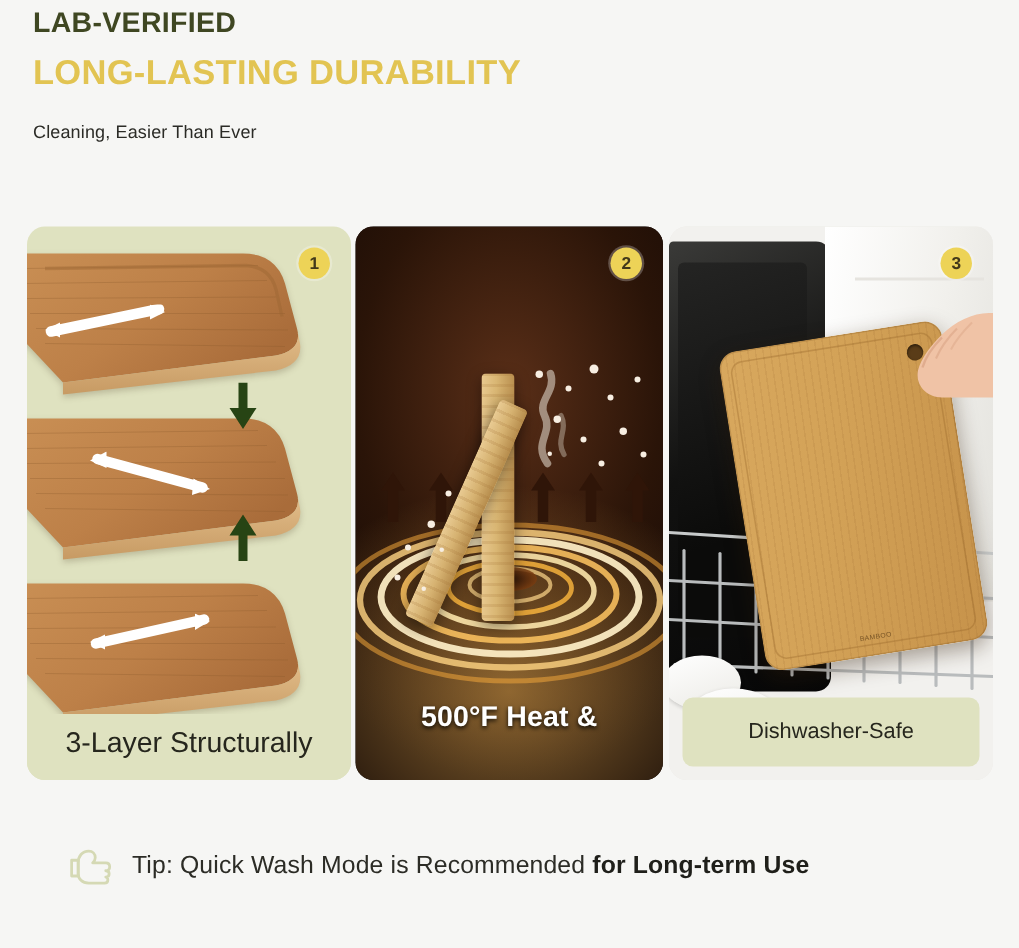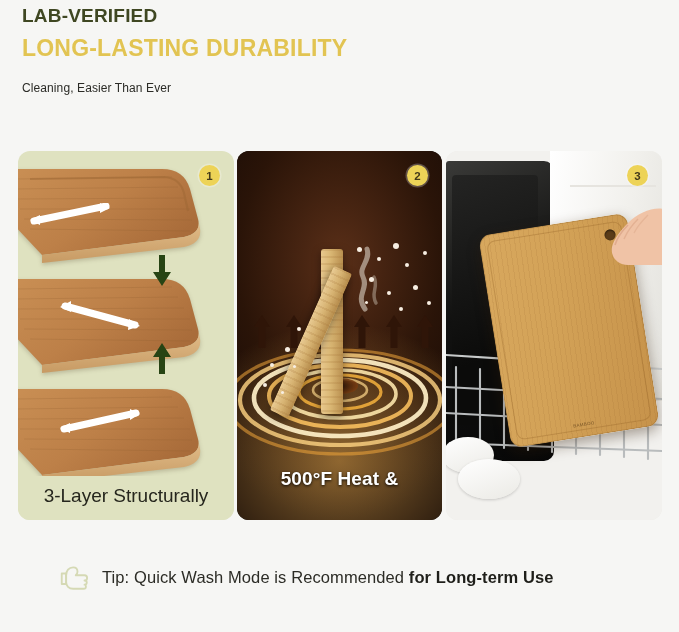--- a/index.html
+++ b/index.html
@@ -115,21 +115,21 @@
   .board-logo { position: absolute; left: 50%; bottom: 10px; transform: translateX(-50%);
     font-size: 4.5px; color: #7a5627; letter-spacing: .3px; white-space: nowrap; }
   .hand { position: absolute; right: -4px; top: 54px; width: 76px; height: 66px; z-index: 16; }
   .plate { position: absolute; border-radius: 50%; background:
       linear-gradient(160deg,#ffffff 0%, #ebeae5 100%); z-index: 10;
       box-shadow: 0 1px 3px rgba(0,0,0,.18); }
 
   
   .tip {
     position: absolute; left: 0; top: 552px; width: 679px; height: 50px;
-    display: flex; align-items: center; padding-left: 59px;
+    display: flex; align-items: center; padding-left: 45px;
   }
   .tip-icon { width: 30px; height: 28px; margin-right: 13px; flex: 0 0 auto; }
   .tip-text { font-size: 16.5px; color: #2c2c26; letter-spacing: .1px; white-space: nowrap; }
   .tip-bold { font-weight: 700; color: #1f1f1a; }
 </style>
 </head>
 <body>
 
 <div class="page">
 
@@ -326,20 +326,21 @@
         </div>
 
         <svg class="hand" viewBox="0 0 76 66">
           <path d="M74 4 C62 2 48 8 38 18 C30 26 24 34 22 42 C20 52 28 60 38 60 L76 60 L76 4 Z" fill="#f0c3a6"></path>
           <path d="M38 20 C32 26 27 33 25 40" fill="none" stroke="#d9a384" stroke-width="1.6" opacity=".7"></path>
           <path d="M48 14 C42 20 37 27 34 34" fill="none" stroke="#d9a384" stroke-width="1.4" opacity=".55"></path>
           <path d="M58 10 C52 16 47 22 44 28" fill="none" stroke="#d9a384" stroke-width="1.3" opacity=".45"></path>
         </svg>
       </div>
       <div class="badge">3</div>
+      <div class="cap-band">Dishwasher-Safe</div>
     </div>
 
   </div>
 
   <div class="tip">
     <svg class="tip-icon" viewBox="0 0 34 32">
       <g fill="none" stroke="#d5d9b4" stroke-width="2.1" stroke-linejoin="round" stroke-linecap="round">
         <path d="M3 12 L3 24 L8 24 L8 12 Z"></path>
         <path d="M8 14 C8 9 11 5 16 5 C19 5 21 7 21 10 C21 12 20 13 19 14 L29 14 C31 14 32 15.2 32 17 C32 18.8 31 20 29 20 C31 20 31.6 21 31.6 22.3 C31.6 23.8 30.5 24.8 29 24.8 C30 24.8 30.6 25.8 30.6 27 C30.6 28.4 29.5 29.4 28 29.4 L16 29.4 C11 29.4 8 26 8 22 Z"></path>
       </g>

